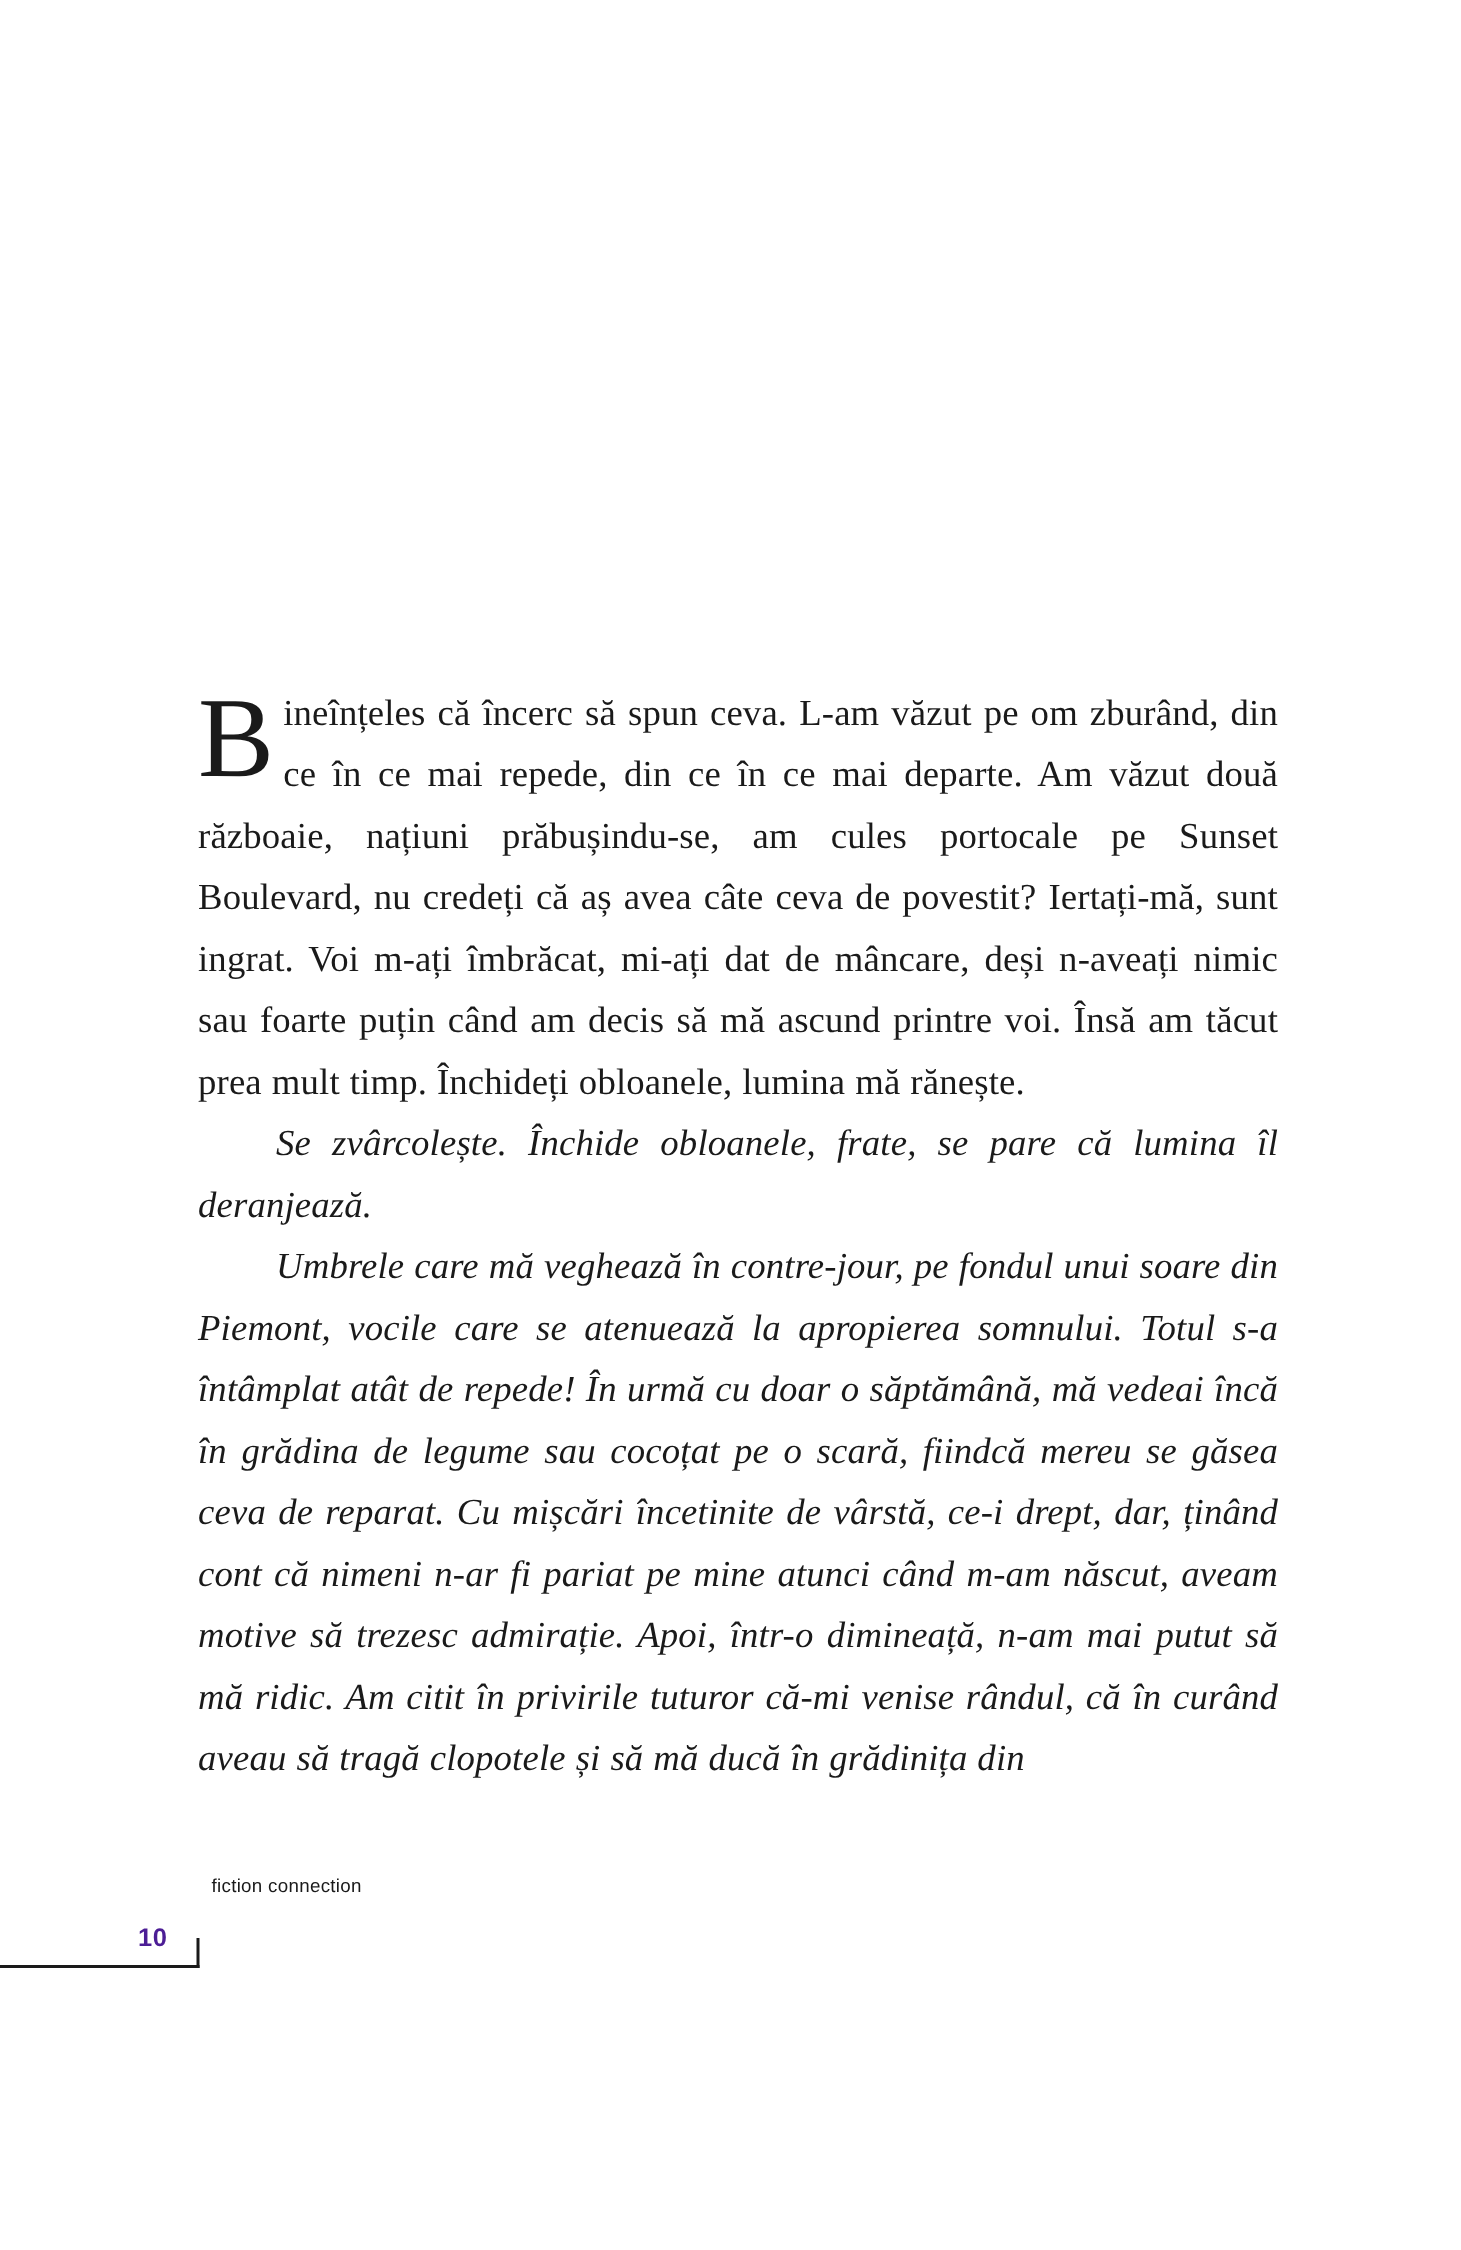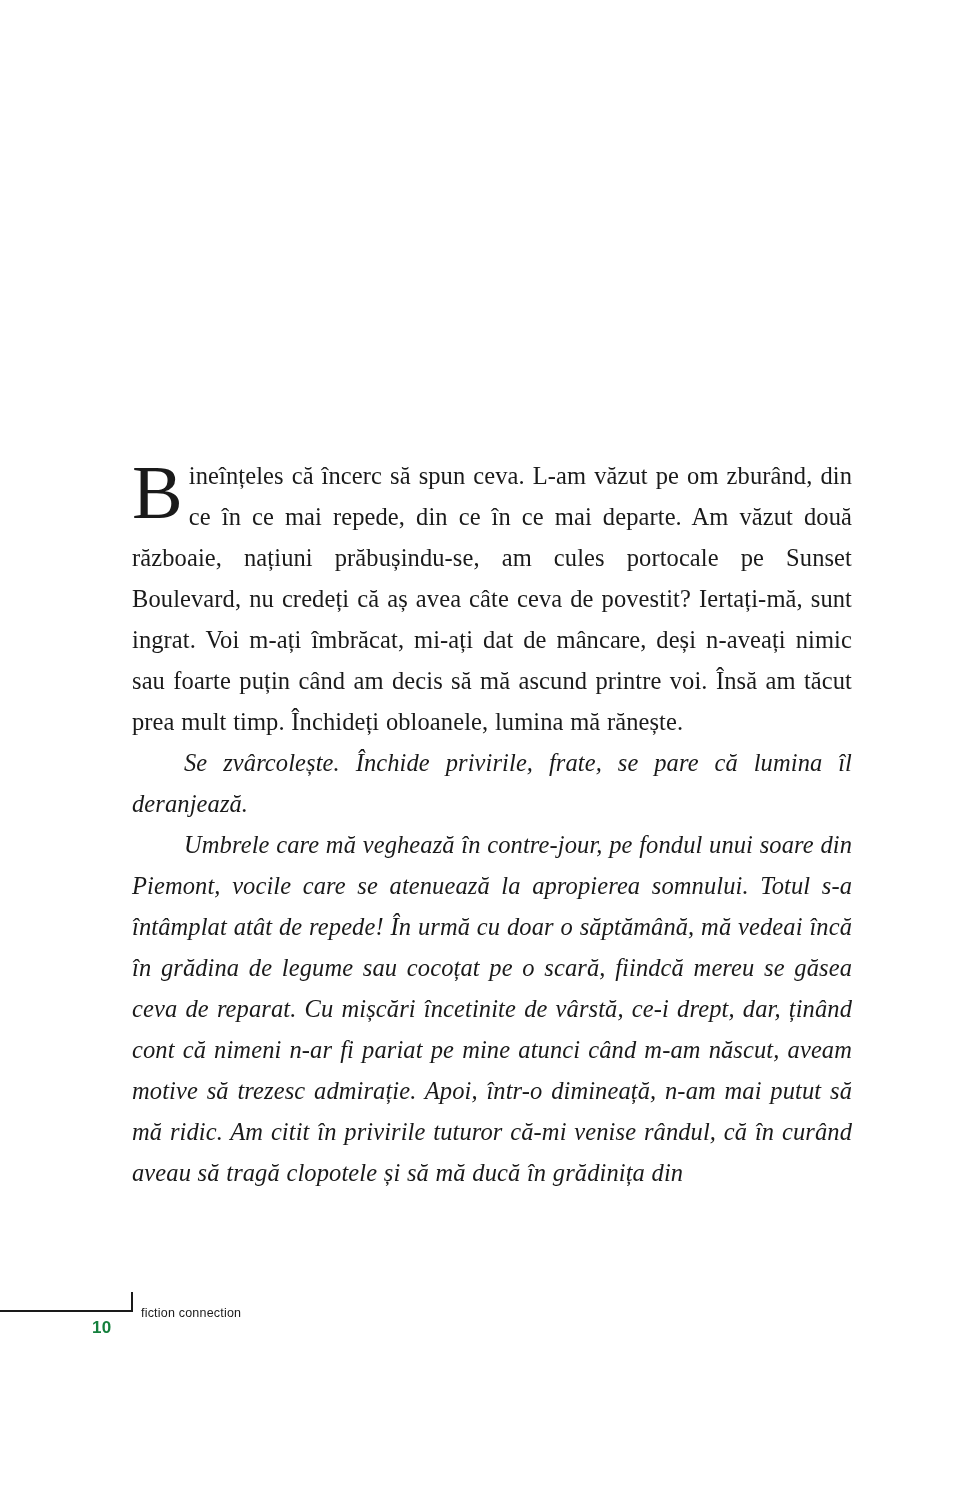--- a/index.html
+++ b/index.html
@@ -61,25 +61,25 @@
     line-height: 62px;
     padding: 4px 6px 0 0;
     margin-top: 2px;
     font-family: "Liberation Serif", "DejaVu Serif", serif;
   }
 
   
   .folio {
     position: absolute;
     left: 92px;
-    top: 1318px;
+    top: 1282px;
     font-family: "Liberation Sans", sans-serif;
     font-weight: bold;
     font-size: 17px;
-    color: #15803d;
+    color: #4c1d95;
     letter-spacing: 0.3px;
   }
 
   .footer-rule {
     position: absolute;
     left: 0px;
     top: 1310px;
     width: 133px;
     height: 2px;
     background: #1a1a1a;
@@ -90,37 +90,37 @@
     left: 131px;
     top: 1292px;
     width: 2px;
     height: 20px;
     background: #1a1a1a;
   }
 
   .imprint {
     position: absolute;
     left: 141px;
-    top: 1306px;
+    top: 1250px;
     font-family: "Liberation Sans", sans-serif;
     font-size: 12.5px;
     color: #1a1a1a;
     letter-spacing: 0.2px;
   }
 </style>
 </head>
 <body>
 
 <div class="page">
 
   <div class="text-block">
 
     <p class="para dropcap-para"><span class="dropcap">B</span><span>ineînțeles că încerc să spun ceva. L-am văzut pe om zburând, din ce în ce mai repede, din ce în ce mai departe. Am văzut două războaie, națiuni prăbușindu-se, am cules portocale pe Sunset Boulevard, nu credeți că aș avea câte ceva de povestit? Iertați-mă, sunt ingrat. Voi m-ați îmbrăcat, mi-ați dat de mâncare, deși n-aveați nimic sau foarte puțin când am decis să mă ascund printre voi. Însă am tăcut prea mult timp. Închideți obloanele, lumina mă rănește.</span></p>
 
-    <p class="para indent italic">Se zvârcolește. Închide privirile, frate, se pare că lumina îl deranjează.</p>
+    <p class="para indent italic">Se zvârcolește. Închide obloanele, frate, se pare că lumina îl deranjează.</p>
 
     <p class="para indent">Umbrele care mă veghează în contre-jour, pe fondul unui soare din Piemont, vocile care se atenuează la apropierea somnului. Totul s-a întâmplat atât de repede! În urmă cu doar o săptămână, mă vedeai încă în grădina de legume sau cocoțat pe o scară, fiindcă mereu se găsea ceva de reparat. Cu mișcări încetinite de vârstă, ce-i drept, dar, ținând cont că nimeni n-ar fi pariat pe mine atunci când m-am născut, aveam motive să trezesc admirație. Apoi, într-o dimineață, n-am mai putut să mă ridic. Am citit în privirile tuturor că-mi venise rândul, că în curând aveau să tragă clopotele și să mă ducă în grădinița din</p>
 
   </div>
 
   <div class="folio">10</div>
   <div class="footer-rule"></div>
   <div class="footer-rule-v"></div>
   <div class="imprint">fiction connection</div>
 

